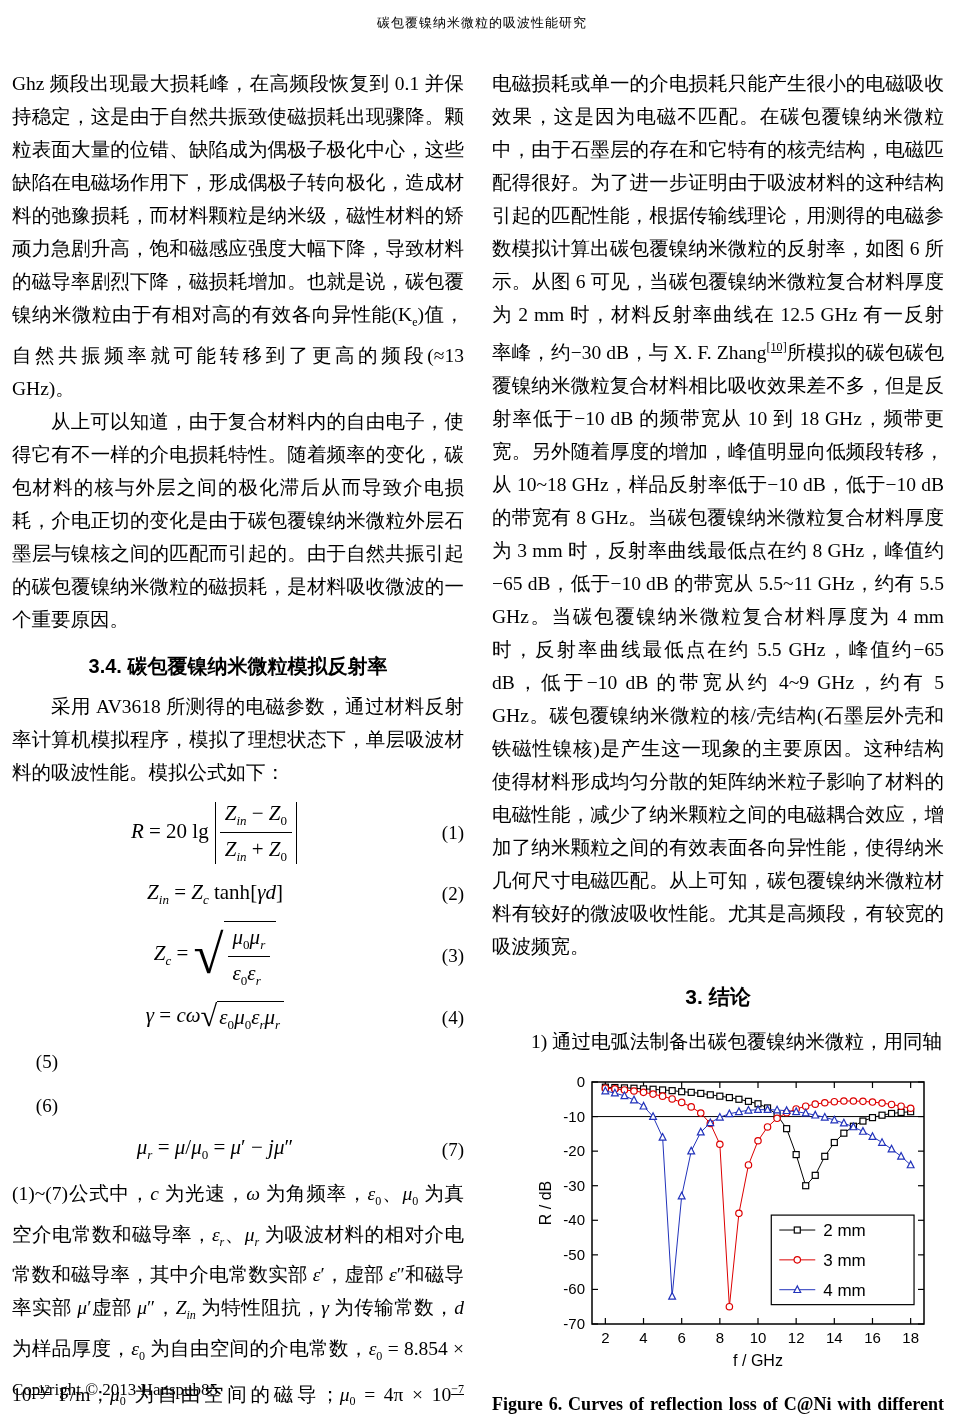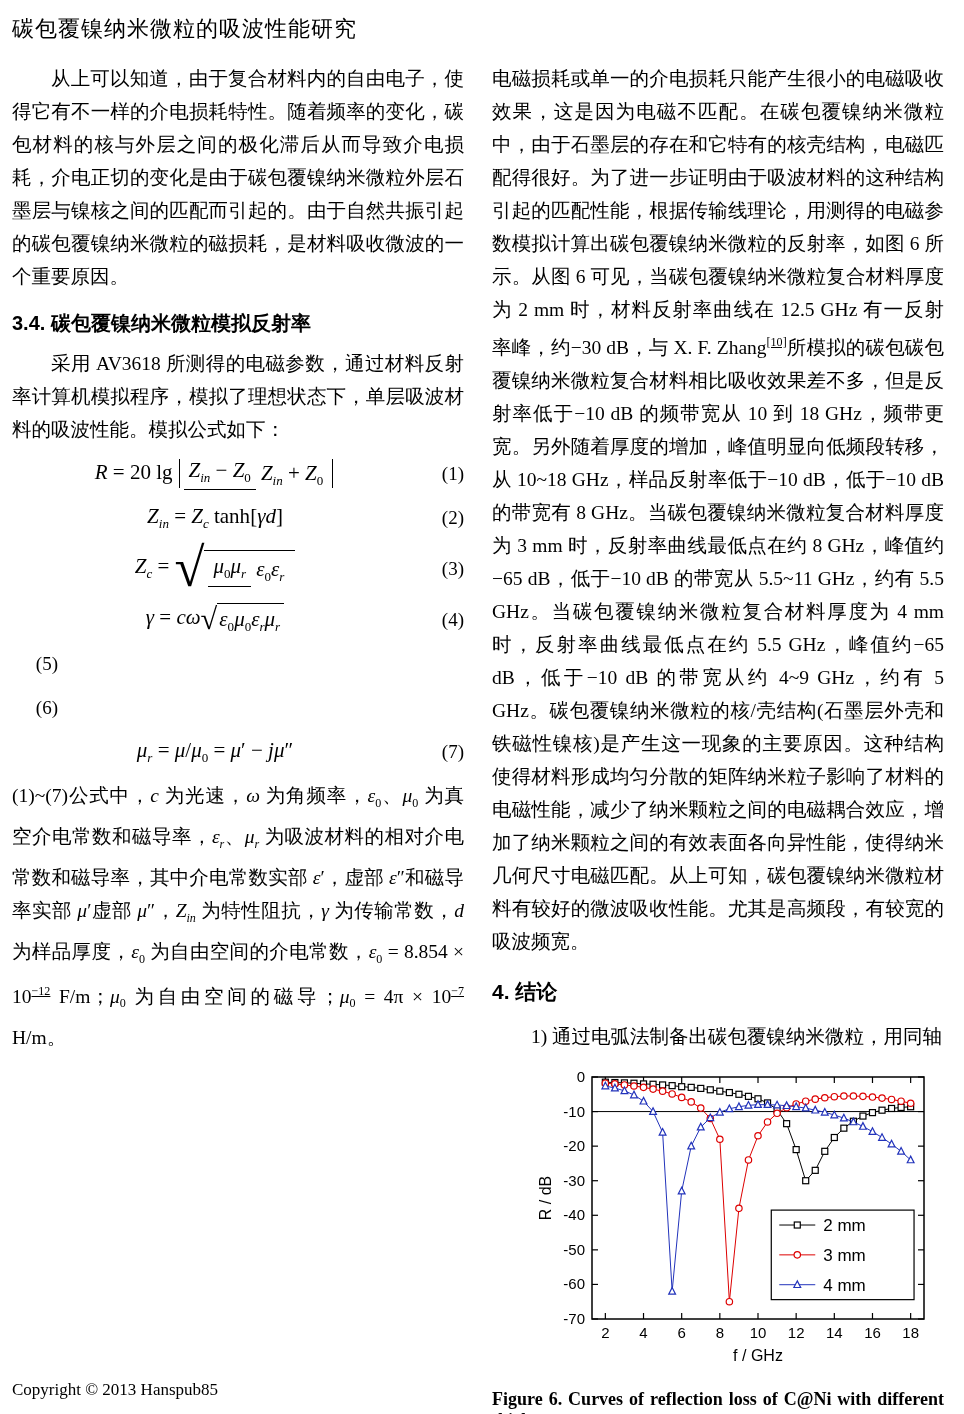--- a/index.html
+++ b/index.html
@@ -1,38 +1,38 @@
 <!DOCTYPE html>
 <html><head>
 <meta charset="utf-8">
 <style>
   html,body { margin:0; padding:0; }
   body {
     width:964px; height:1414px; background:#ffffff; color:#000;
     font-family:"Liberation Serif", serif; position:relative; overflow:hidden;
   }
   .page { padding:10px 12px 0; }
-  .header-title { text-align:left; font-size:22px; letter-spacing:1px; margin:4px 0 18px; }
+  .header-title { text-align:center; font-size:13px; letter-spacing:1px; margin:4px 0 35px; }
   .columns { display:flex; gap:28px; }
   .col { width:452px; font-size:19.5px; line-height:33px; text-align:justify; }
   p { margin:0; }
   .indent { text-indent:2em; }
   sub { font-size:0.62em; }
   sup { font-size:0.62em;text-decoration:underline; }
   .sec-heading {
     font-family:"Liberation Sans", sans-serif; font-weight:bold;
-    font-size:20px; margin:16px 0 10px; line-height:28px; text-align:left;
+    font-size:20px; margin:16px 0 10px; line-height:28px; text-align:center;
   }
   .sec-heading-4 { font-size:21px; margin:20px 0 14px; }
   
   .eq-block { margin:8px 0 10px; }
   .eq-row { display:flex; align-items:center; margin:11px 0; }
   .eq-body { flex:1; text-align:center; font-size:21px; line-height:1.25; }
   .eq-num { width:46px; text-align:right; font-size:19px; }
-  .frac { display:inline-flex; text-align:left; vertical-align:middle; margin:0 2px; }
+  .frac { display:inline-flex; flex-direction:column; text-align:left; vertical-align:middle; margin:0 2px; }
   .frac > .fn { padding:0 5px 3px; border-bottom:1.4px solid #000; display:block; }
   .frac > .fd { padding:3px 5px 0; display:block; }
   .absg { display:inline-flex; align-items:stretch; vertical-align:middle; margin-left:4px; }
   .absg > .vbar { border-left:1.5px solid #000; margin:2px 2px; }
   .sqrt { display:inline-flex; align-items:center; vertical-align:middle; }
   .sqrt > .rad { font-style:normal; font-size:1.45em; line-height:0.9; }
   .sqrt > .rad-tall { font-size:2.6em; line-height:0.85; }
   .sqrt > .rbody { border-top:1.5px solid #000; padding:2px 4px 0 2px; }
   
   .figure-wrap { margin:14px 0 4px 44px; width:400px; }
@@ -47,20 +47,21 @@
 </head>
 <body>
 
 <div class="page">
 
   <div class="header-title">碳包覆镍纳米微粒的吸波性能研究</div>
 
   <div class="columns">
 
     <div class="col">
+      <p>Ghz 频段出现最大损耗峰，在高频段恢复到 0.1 并保持稳定，这是由于自然共振致使磁损耗出现骤降。颗粒表面大量的位错、缺陷成为偶极子极化中心，这些缺陷在电磁场作用下，形成偶极子转向极化，造成材料的弛豫损耗，而材料颗粒是纳米级，磁性材料的矫顽力急剧升高，饱和磁感应强度大幅下降，导致材料的磁导率剧烈下降，磁损耗增加。也就是说，碳包覆镍纳米微粒由于有相对高的有效各向异性能(K<sub>e</sub>)值，自然共振频率就可能转移到了更高的频段(≈13 GHz)。</p>
       <p class="indent">从上可以知道，由于复合材料内的自由电子，使得它有不一样的介电损耗特性。随着频率的变化，碳包材料的核与外层之间的极化滞后从而导致介电损耗，介电正切的变化是由于碳包覆镍纳米微粒外层石墨层与镍核之间的匹配而引起的。由于自然共振引起的碳包覆镍纳米微粒的磁损耗，是材料吸收微波的一个重要原因。</p>
       <div class="sec-heading">3.4. 碳包覆镍纳米微粒模拟反射率</div>
       <p class="indent">采用 AV3618 所测得的电磁参数，通过材料反射率计算机模拟程序，模拟了理想状态下，单层吸波材料的吸波性能。模拟公式如下：</p>
       <div class="eq-block" id="equations">
           <div class="eq-row">
             <span class="eq-body"><i>R</i> = 20 lg<span class="absg">
                 <span class="vbar"></span>
                 <span class="frac">
                   <span class="fn"><i>Z</i><sub><i>in</i></sub> − <i>Z</i><sub>0</sub></span>
                   <span class="fd"><i>Z</i><sub><i>in</i></sub> + <i>Z</i><sub>0</sub></span>
@@ -100,21 +101,21 @@
             <span class="eq-body"><i>μ</i><sub><i>r</i></sub> = <i>μ</i>/<i>μ</i><sub>0</sub> = <i>μ</i>′ − <i>jμ</i>″</span>
             <span class="eq-num">(7)</span>
           </div>
         </div>
       <p>(1)~(7)公式中，<i>c</i> 为光速，<i>ω</i> 为角频率，<i>ε</i><sub>0</sub>、<i>μ</i><sub>0</sub> 为真空介电常数和磁导率，<i>ε</i><sub><i>r</i></sub>、<i>μ</i><sub><i>r</i></sub> 为吸波材料的相对介电常数和磁导率，其中介电常数实部 <i>ε</i>′，虚部 <i>ε</i>″和磁导率实部 <i>μ</i>′虚部 <i>μ</i>″，<i>Z</i><sub><i>in</i></sub> 为特性阻抗，<i>γ</i> 为传输常数，<i>d</i> 为样品厚度，<i>ε</i><sub>0</sub> 为自由空间的介电常数，<i>ε</i><sub>0</sub> = 8.854 × 10<sup>−12</sup> F/m；<i>μ</i><sub>0</sub> 为自由空间的磁导；<i>μ</i><sub>0</sub> = 4π × 10<sup>−7</sup> H/m。</p>
 
     </div>
 
     <div class="col">
       <p>电磁损耗或单一的介电损耗只能产生很小的电磁吸收效果，这是因为电磁不匹配。在碳包覆镍纳米微粒中，由于石墨层的存在和它特有的核壳结构，电磁匹配得很好。为了进一步证明由于吸波材料的这种结构引起的匹配性能，根据传输线理论，用测得的电磁参数模拟计算出碳包覆镍纳米微粒的反射率，如图 6 所示。从图 6 可见，当碳包覆镍纳米微粒复合材料厚度为 2 mm 时，材料反射率曲线在 12.5 GHz 有一反射率峰，约−30 dB，与 X. F. Zhang<sup>[10]</sup>所模拟的碳包碳包覆镍纳米微粒复合材料相比吸收效果差不多，但是反射率低于−10 dB 的频带宽从 10 到 18 GHz，频带更宽。另外随着厚度的增加，峰值明显向低频段转移，从 10~18 GHz，样品反射率低于−10 dB，低于−10 dB 的带宽有 8 GHz。当碳包覆镍纳米微粒复合材料厚度为 3 mm 时，反射率曲线最低点在约 8 GHz，峰值约−65 dB，低于−10 dB 的带宽从 5.5~11 GHz，约有 5.5 GHz。当碳包覆镍纳米微粒复合材料厚度为 4 mm 时，反射率曲线最低点在约 5.5 GHz，峰值约−65 dB，低于−10 dB 的带宽从约 4~9 GHz，约有 5 GHz。碳包覆镍纳米微粒的核/壳结构(石墨层外壳和铁磁性镍核)是产生这一现象的主要原因。这种结构使得材料形成均匀分散的矩阵纳米粒子影响了材料的电磁性能，减少了纳米颗粒之间的电磁耦合效应，增加了纳米颗粒之间的有效表面各向异性能，使得纳米几何尺寸电磁匹配。从上可知，碳包覆镍纳米微粒材料有较好的微波吸收性能。尤其是高频段，有较宽的吸波频宽。</p>
-      <div class="sec-heading sec-heading-4">4. 结论</div>
+      <div class="sec-heading sec-heading-4">3. 结论</div>
       <p class="indent">1) 通过电弧法制备出碳包覆镍纳米微粒，用同轴</p>
 
       <div class="figure-wrap">
         <svg id="chart-svg" viewBox="0 0 400 300" width="400" height="300">
             <rect x="56" y="10" width="332" height="242" fill="none" stroke="#000" stroke-width="1.5"></rect>
             <line x1="56" y1="10" x2="62" y2="10" stroke="#000" stroke-width="1.2"></line>
             <line x1="382" y1="10" x2="388" y2="10" stroke="#000" stroke-width="1.2"></line>
             <text x="49" y="15" text-anchor="end" font-size="15">0</text>
             <line x1="56" y1="44.57142857142857" x2="62" y2="44.57142857142857" stroke="#000" stroke-width="1.2"></line>
             <line x1="382" y1="44.57142857142857" x2="388" y2="44.57142857142857" stroke="#000" stroke-width="1.2"></line>

